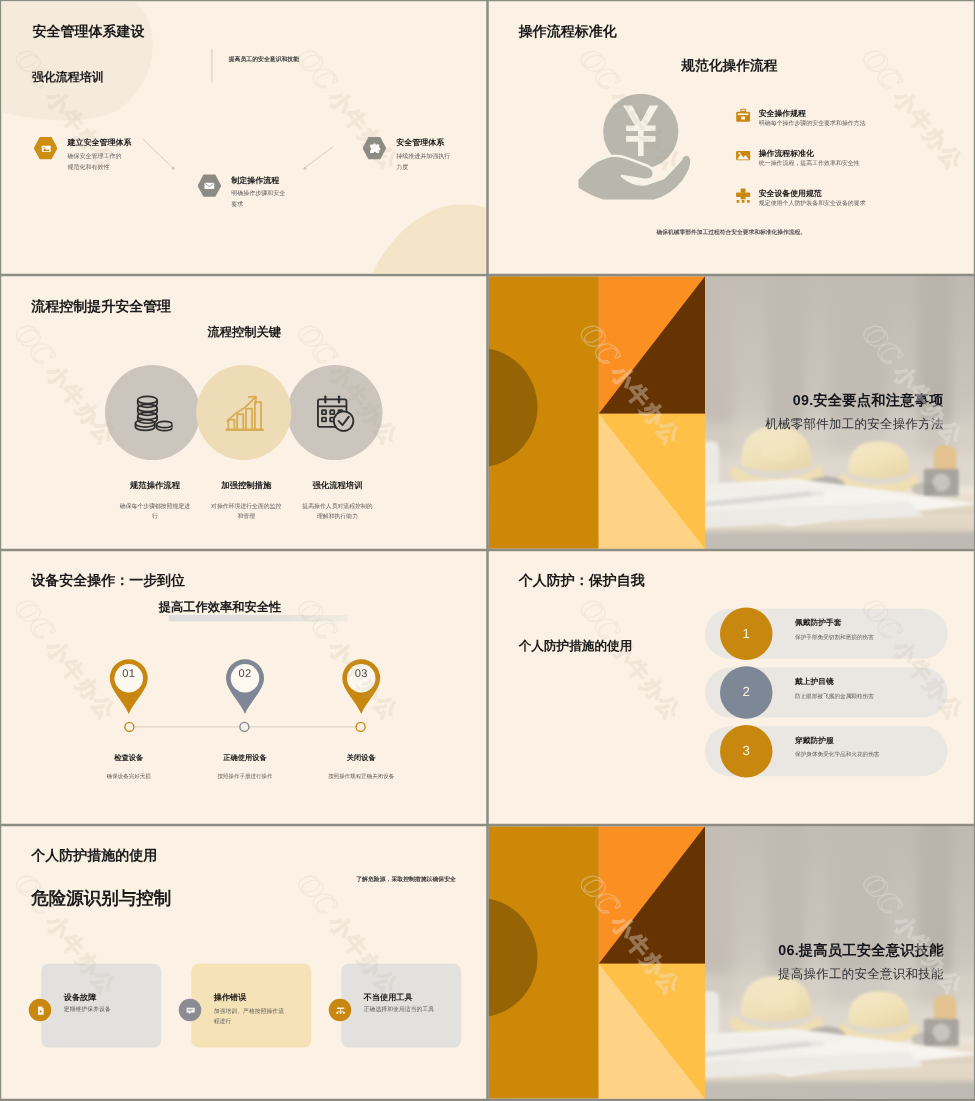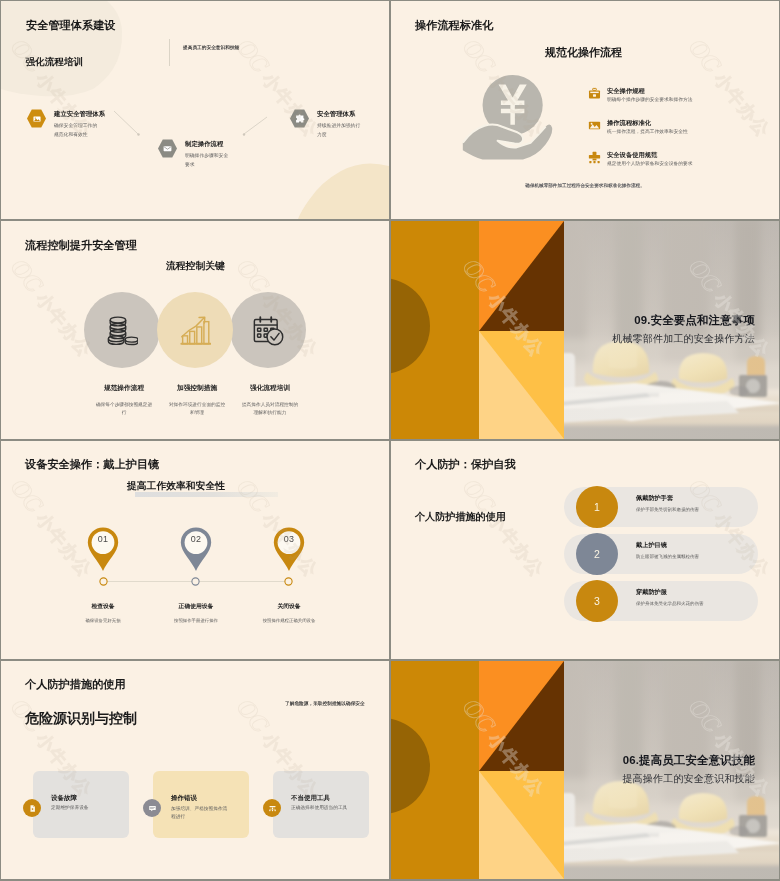--- a/index.html
+++ b/index.html
@@ -407,21 +407,21 @@
       <path d="M88 218 L88 110 L173 218 Z" fill="#fed386"></path>
     </svg>
   </div>
   <div class="wmlayer dark wmslide">
         <div class="wm" style="left: 87px; top: 33px;"><span class="oc">OC</span><span> 小牛办公</span></div>
         <div class="wm" style="left: 313px; top: 33px;"><span class="oc">OC</span><span> 小牛办公</span></div>
       </div>
 </div>
 
 <div class="slide s5">
-  <div class="s5-title ttl">设备安全操作：戴上护目镜</div>
+  <div class="s5-title ttl">设备安全操作：一步到位</div>
   <div class="s5-head hd">提高工作效率和安全性</div>
   <div class="s5-bar"></div>
 
   <svg class="s5-tl" viewBox="0 0 388 218" width="388" height="218">
     <line x1="103" y1="140.5" x2="287" y2="140.5" stroke="#ded7c8" stroke-width=".9"></line>
     <circle cx="102.5" cy="140.5" r="3.6" fill="#fbf1e4" stroke="#c8880f" stroke-width="1.1"></circle>
     <circle cx="194.5" cy="140.5" r="3.6" fill="#fbf1e4" stroke="#7e8796" stroke-width="1.1"></circle>
     <circle cx="287.5" cy="140.5" r="3.6" fill="#fbf1e4" stroke="#c8880f" stroke-width="1.1"></circle>
   </svg>
 

